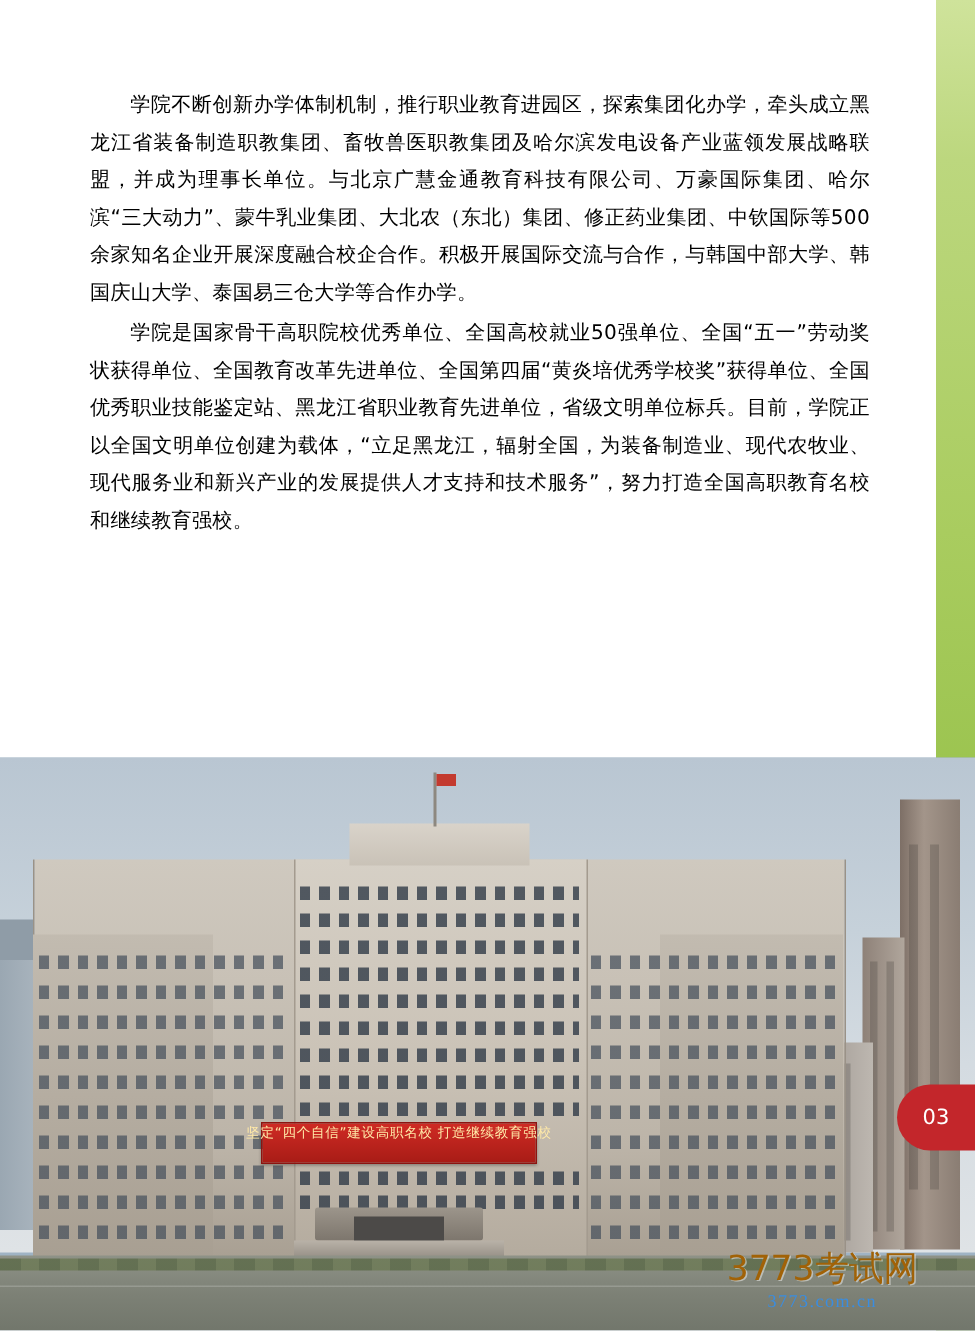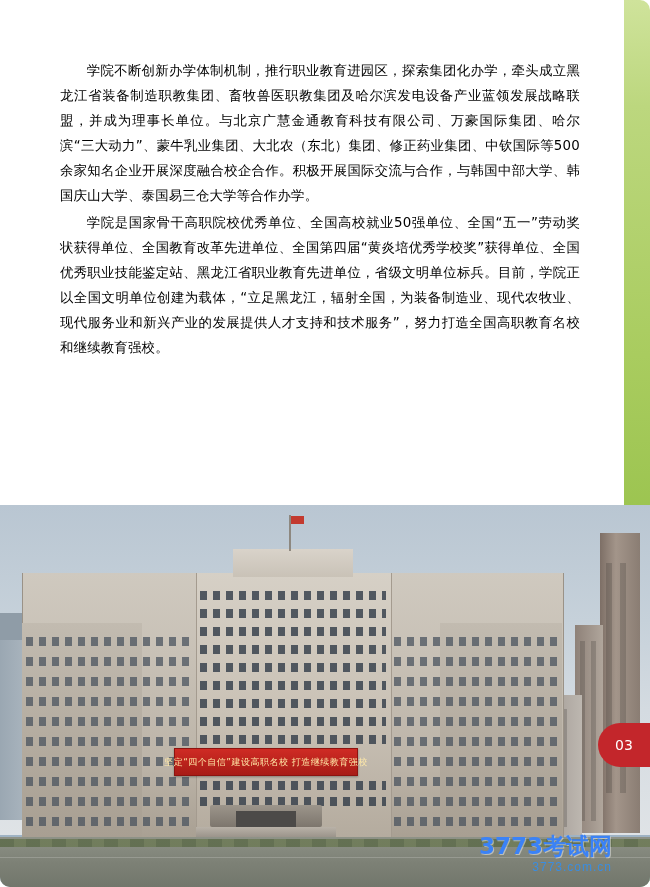--- a/index.html
+++ b/index.html
@@ -16,21 +16,20 @@
   }
 
   
   #page {
     position: absolute;
     left: 0; top: 0;
     width: 650px;
     height: 887px;
     background: #ffffff;
     overflow: hidden;
-    border-radius: 10px;
   }
 
   
   .edge-green {
     position: absolute;
     right: 0;
     top: 0;
     width: 26px;
     height: 887px;
     background: linear-gradient(to bottom, #cfe39b 0%, #bcd77e 12%, #a9cc5f 40%, #93bf46 70%, #7fae38 100%);
@@ -184,21 +183,20 @@
   }
 
   
   .banner {
     position: absolute;
     left: 174px; top: 243px;
     width: 182px; height: 26px;
     background: linear-gradient(to bottom, #cf2b24, #a81c16);
     border: 1px solid #8c1410;
     display: flex;
-    align-items: center;
     justify-content: center;
     box-shadow: 0 1px 2px rgba(0,0,0,0.3);
   }
   .banner span {
     color: #ffe9a8;
     font-size: 9px;
     letter-spacing: 0.5px;
     white-space: nowrap;
     font-family: "DejaVu Sans", "Liberation Sans", sans-serif;
   }
@@ -269,34 +267,35 @@
   #watermark {
     position: absolute;
     right: 38px;
     bottom: 14px;
     text-align: right;
     line-height: 1;
   }
   #watermark .wm-main {
     display: block;
     font-size: 23px;
-    font-weight: bold;
-    color: #3b82f6;
+    font-weight: normal;
+    color: #a16207;
     letter-spacing: 0px;
     text-shadow: 1px 1px 0 rgba(255,255,255,0.45);
     font-family: "DejaVu Sans", "Liberation Sans", sans-serif;
     margin-top: 23px;
   }
   #watermark .wm-sub {
     display: block;
     margin-top: 3px;
     font-size: 12px;
     color: #3a8de0;
     letter-spacing: 1px;
-    font-family: Liberation Sans, sans-serif;
+    font-family: Liberation Serif, serif;
+    text-align: center;
   }
 </style>
 </head>
 <body>
 
 <div id="page">
 
   <div class="edge-green-inner"></div>
   <div class="edge-green"></div>
 

